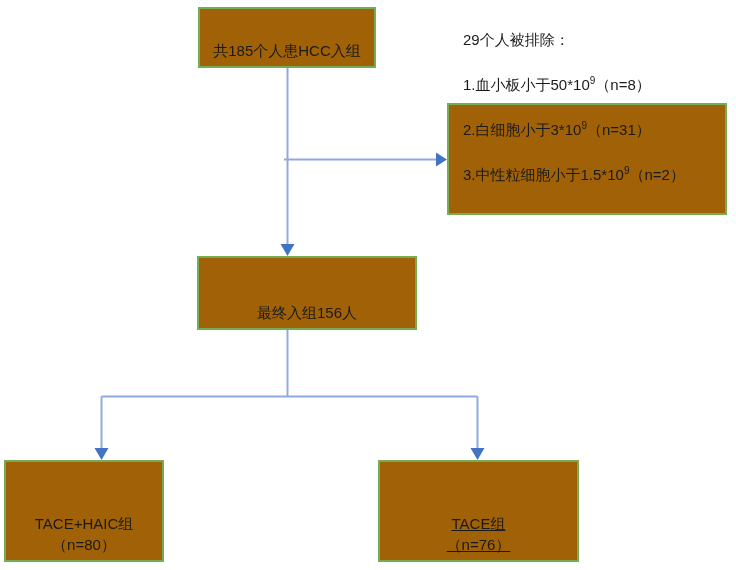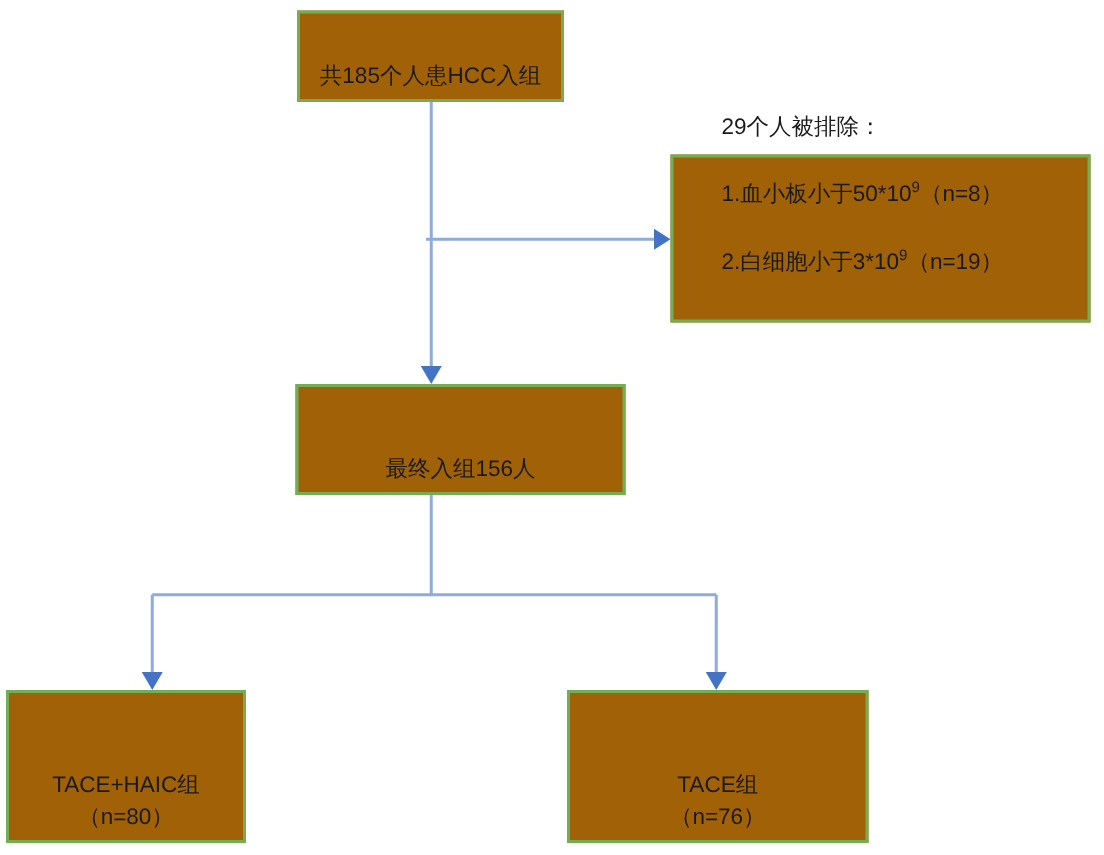--- a/index.html
+++ b/index.html
@@ -42,21 +42,21 @@
     height: 61px;
   }
   
   #node-excluded {
     left: 447px;
     top: 103px;
     width: 280px;
     height: 112px;
     justify-content: flex-start;
     text-align: left;
-    padding-left: 32px;
+    padding-left: 14px;
   }
   #node-excluded .node-text {
     text-align: left;
     font-size: 15px;
     line-height: 1.5;
   }
   
   #node-final {
     left: 197px;
     top: 256px;
@@ -69,20 +69,21 @@
     top: 460px;
     width: 160px;
     height: 102px;
   }
   
   #node-group-tace {
     left: 378px;
     top: 460px;
     width: 201px;
     height: 102px;
+    text-decoration: underline;
   }
   .sup {
     font-size: 10px;
     vertical-align: super;
     line-height: 0;
   }
   #connectors {
     position: absolute;
     left: 0;
     top: 0;
@@ -117,21 +118,22 @@
   </svg>
 
   <div class="node" id="node-enrolled">
     <span class="node-text">共185个人患HCC入组</span>
   </div>
 
   <div class="node" id="node-excluded">
     <div class="node-text">
       <div>29个人被排除：</div>
       <div><span>1.</span><span>血小板小于50*10</span><span class="sup">9</span><span>（n=8）</span></div>
-      <div><span>2.</span><span>白细胞小于3*10</span><span class="sup">9</span><span>（n=19）</span></div>
+      <div><span>2.</span><span>白细胞小于3*10</span><span class="sup">9</span><span>（n=31）</span></div>
+      <div><span>3.</span><span>中性粒细胞小于1.5*10</span><span class="sup">9</span><span>（n=2）</span></div>
     </div>
   </div>
 
   <div class="node" id="node-final">
     <span class="node-text">最终入组156人</span>
   </div>
 
   <div class="node" id="node-group-tace-haic">
     <span class="node-text">TACE+HAIC组（n=80）</span>
   </div>

